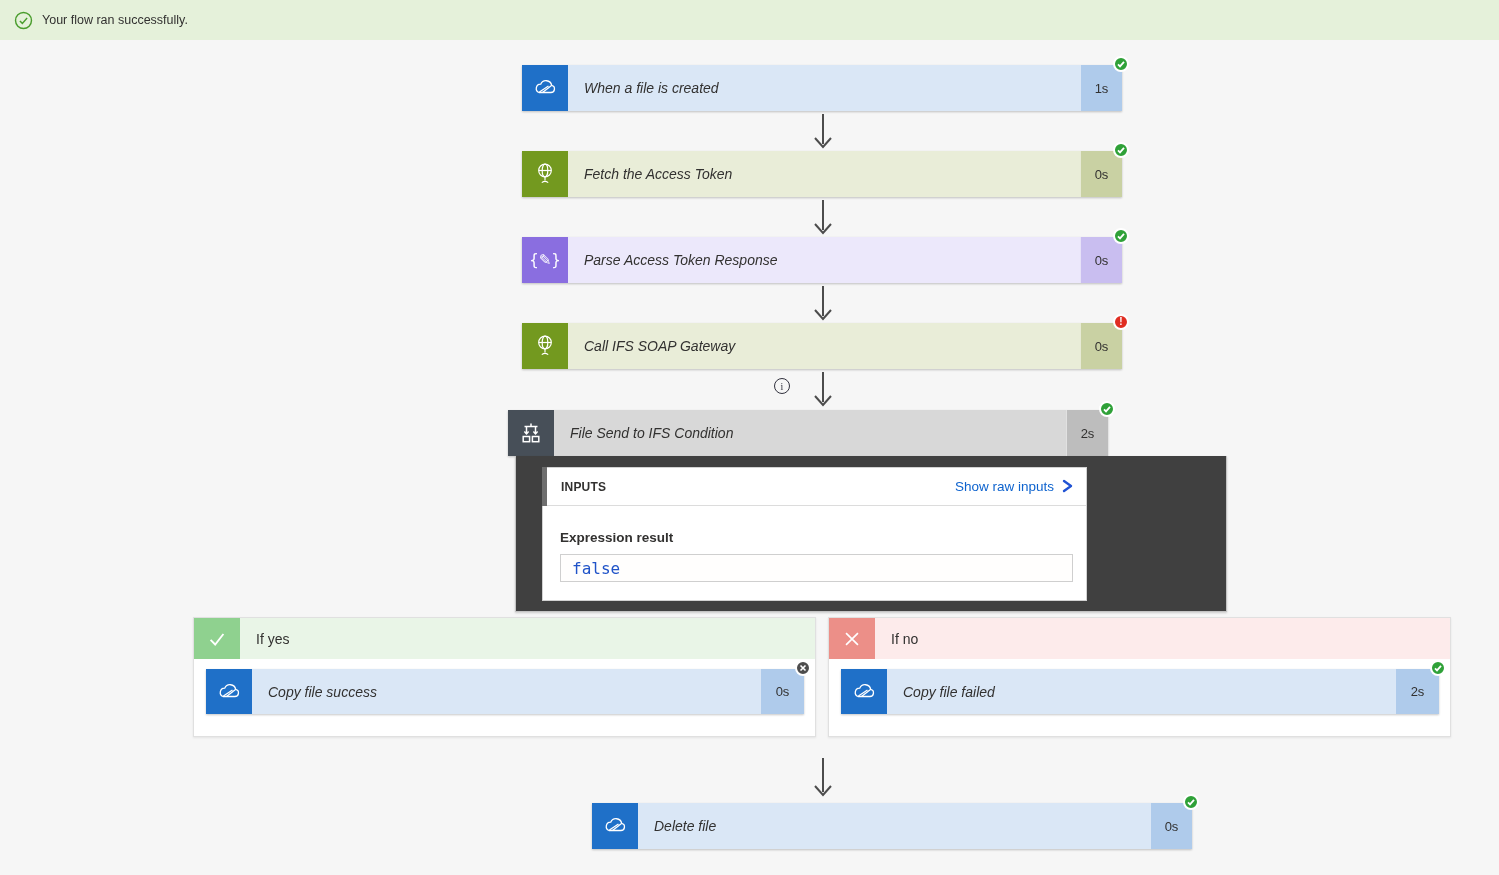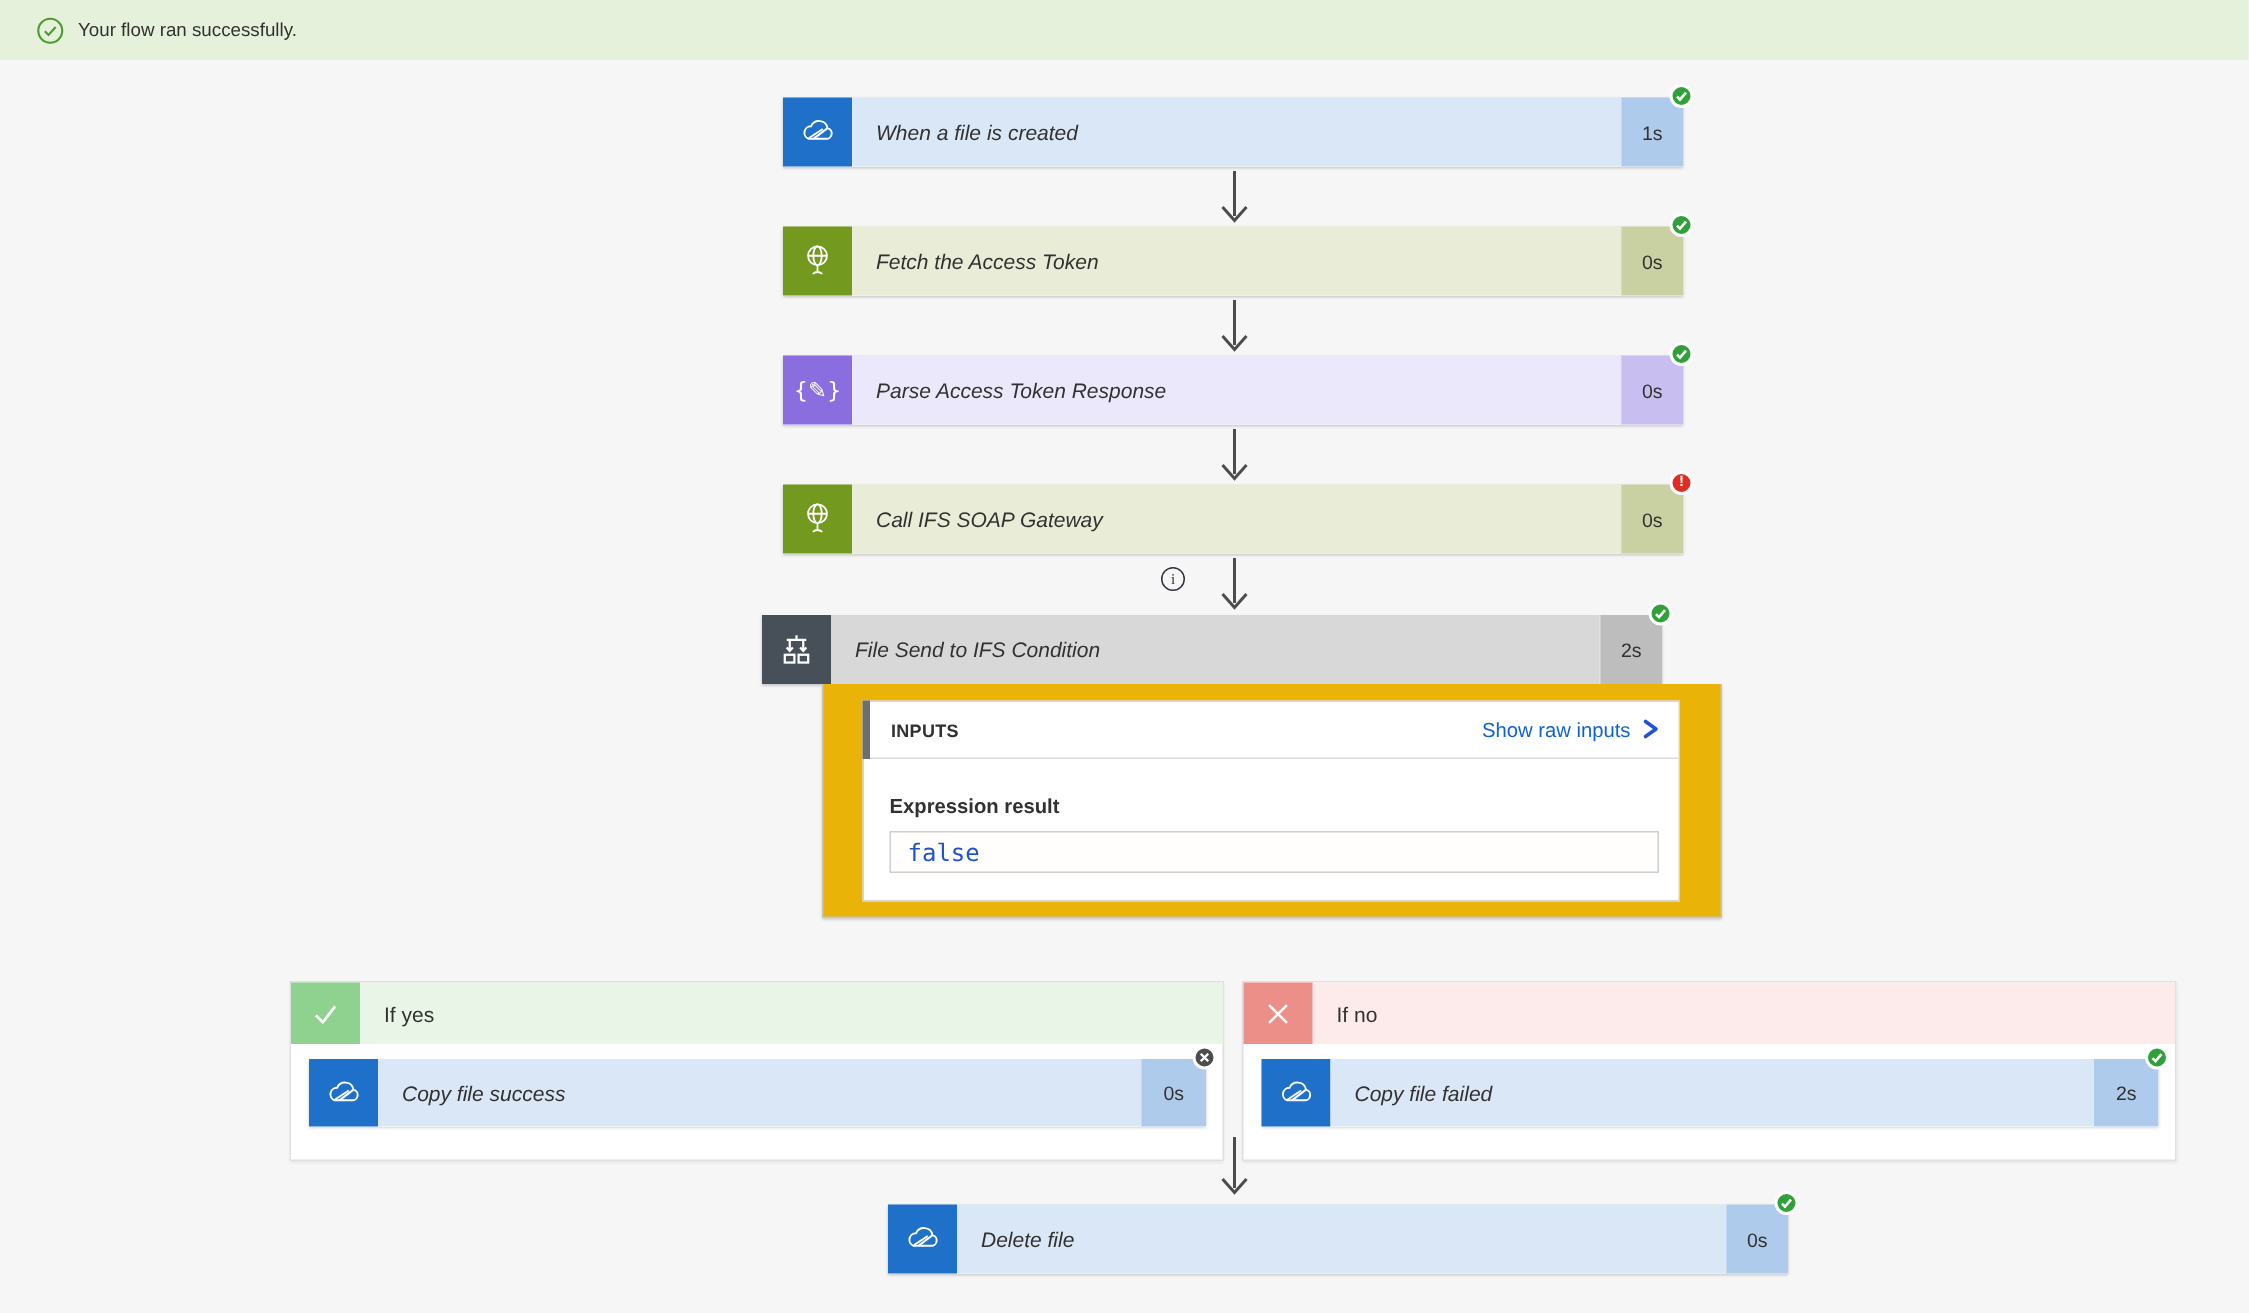--- a/index.html
+++ b/index.html
@@ -2,21 +2,21 @@
 <html style="--c-page_bg: #F6F6F6; --c-banner_bg: #E5F1DA; --c-banner_icon: #4A9D2D; --c-onedrive: #1F70C8; --c-onedrive_body: #DAE7F6; --c-onedrive_dur: #AFCBEB; --c-http: #73991F; --c-http_body: #E9EDD8; --c-http_dur: #C9D1A3; --c-json: #8A6EE0; --c-json_body: #ECE8FB; --c-json_dur: #C9BEF0; --c-condition: #474F58; --c-condition_body: #D8D8D8; --c-condition_dur: #BDBDBD; --c-success: #2FA138; --c-error: #E02D22; --c-skipped: #4D4D4D; --c-yes_strip: #E9F5E7; --c-yes_icon: #8FD18F; --c-no_strip: #FDEBEB; --c-no_icon: #EC8F88; --c-link: #0E63CE; --c-chevron: #2053D4; --c-code_blue: #2053C8; --c-arrow: #4C4C4C;"><head>
 <meta charset="utf-8">
 <style>
   * { margin:0; padding:0; box-sizing:border-box; }
   html,body { width:1499px; height:875px; }
   body { font-family:"Liberation Sans", sans-serif; background:var(--c-page_bg,#f6f6f6); position:relative; overflow:hidden; }
   .screen { position:absolute; inset:0; }
 
   
   .banner { position:absolute; left:0; top:0; width:1499px; height:40px;
-    background:var(--c-banner_bg,#e5f1da); display:flex; align-items:center; padding-left:24px; }
+    background:var(--c-banner_bg,#e5f1da); display:flex; align-items:center; padding-left:14px; }
   .banner-check { width:19px; height:19px; margin-right:9px; flex:none; }
   .banner-text { font-size:12.5px; color:#323130; }
 
   
   .action-card { position:absolute; height:46px; display:flex;
     box-shadow:0 1px 2px rgba(0,0,0,.22); cursor:pointer; }
   .icon-cell { width:46px; flex:none; display:flex; align-items:center; justify-content:center;
     background:var(--accent); }
   .title-cell { flex:1; display:flex; align-items:center; padding-left:16px;
     font-size:14px; color:#323130; background:var(--body);font-style:italic; }
@@ -36,37 +36,37 @@
   .badge.skipped { background:var(--c-skipped,#4d4d4d); }
   .badge .mark { color:#fff; font-size:10px; font-weight:bold; line-height:1; }
 
   
   .flow-arrow { position:absolute; width:22px; }
   .info-dot { position:absolute; left:774px; top:378px; width:16px; height:16px; border-radius:50%;
     border:1.2px solid #32323e; color:#32323e; font-size:10px; display:flex; align-items:center;
     justify-content:center; font-family:"Liberation Serif",serif; cursor:pointer; background:transparent; }
 
   
-  .cond-body { position:absolute; left:548px; top:456px; width:600px; height:156px; background:#eab308;
+  .cond-body { position:absolute; left:515px; top:456px; width:712px; height:156px; background:#404040;
     border:1px solid #c4c4c4; border-top:none; box-shadow:0 1px 2px rgba(0,0,0,.18); }
   .cond-panel { position:absolute; left:26px; top:11px; width:545px; height:134px;
     border:1px solid #d2d2d2; background:#fff; }
   .accent-bar { position:absolute; left:-1px; top:-1px; width:5px; height:39px; background:#6e6e6e; }
   .inputs-row { height:38px; display:flex; align-items:center; justify-content:space-between;
     border-bottom:1px solid #dcdcdc; padding:0 12px 0 18px; }
   .inputs-label { font-size:12px; font-weight:bold; color:#323130; letter-spacing:.2px; }
   .raw-link { display:flex; align-items:flex-start; gap:7px; color:var(--c-link,#0e63ce); font-size:13.5px; cursor:pointer; }
   .cond-content { padding:24px 16px 16px 17px; }
   .expr-label { font-size:13.5px; font-weight:bold; color:#323130; }
   .expr-box { margin-top:9px; width:513px; height:28px; border:1px solid #cfcfcf; background:#fffefd;
     display:flex; align-items:center; padding-left:11px; }
   .expr-value { font-family:"DejaVu Sans Mono",monospace; font-size:16px; color:var(--c-code_blue,#2053c8); }
 
   
-  .branch { position:absolute; top:654px; width:623px; height:120px; background:#fff;
+  .branch { position:absolute; top:617px; width:623px; height:120px; background:#fff;
     border:1px solid #e0e0e0; box-shadow:0 1px 2px rgba(0,0,0,.08); }
   .branch-strip { height:41px; display:flex; align-items:stretch; cursor:pointer; }
   .branch-strip.yes { background:var(--c-yes_strip,#e9f5e7); }
   .branch-strip.no  { background:var(--c-no_strip,#fdebeb); }
   .branch-icon { width:46px; flex:none; display:flex; align-items:center; justify-content:center; }
   .branch-icon.yes { background:var(--c-yes_icon,#8fd18f); }
   .branch-icon.no  { background:var(--c-no_icon,#ec8f88); }
   .branch-label { display:flex; align-items:center; padding-left:16px; font-size:14px; color:#323130; }
   .branch .action-card { height:45px; }
 

